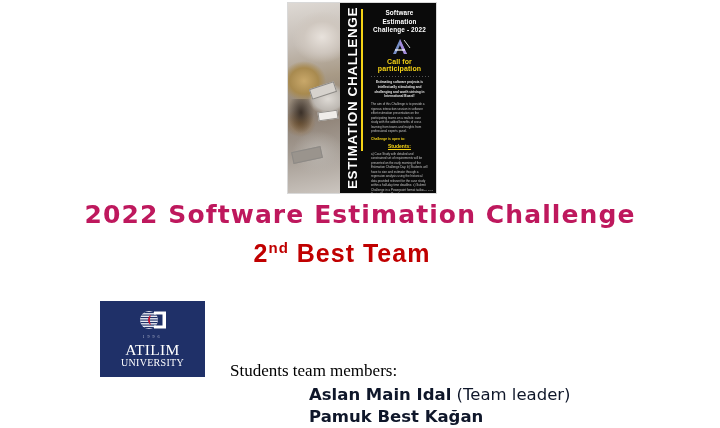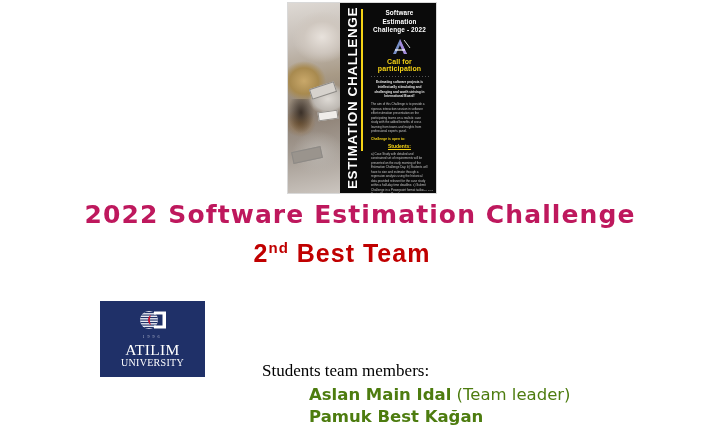--- a/index.html
+++ b/index.html
@@ -233,28 +233,27 @@
   .uni-name .l2 { font-size: 10px; }
 
   
   .members-label {
     position: absolute;
     left: 230px;
     top: 361px;
     font-family: "Liberation Serif", serif;
     font-size: 17px;
     color: #000000;
-    margin-left: 32px;
   }
   .member-row {
     position: absolute;
     left: 309px;
     font-family: "DejaVu Sans", sans-serif;
     font-size: 16.5px;
-    color: #4d7c0f;
+    color: #0f172a;
     white-space: nowrap;
   }
   .member-row.r1 { top: 385px; }
   .member-row.r2 { top: 407px; }
   .member-name { font-weight: bold; }
   .member-role { font-weight: normal; }
 </style>
 </head>
 <body>
 

